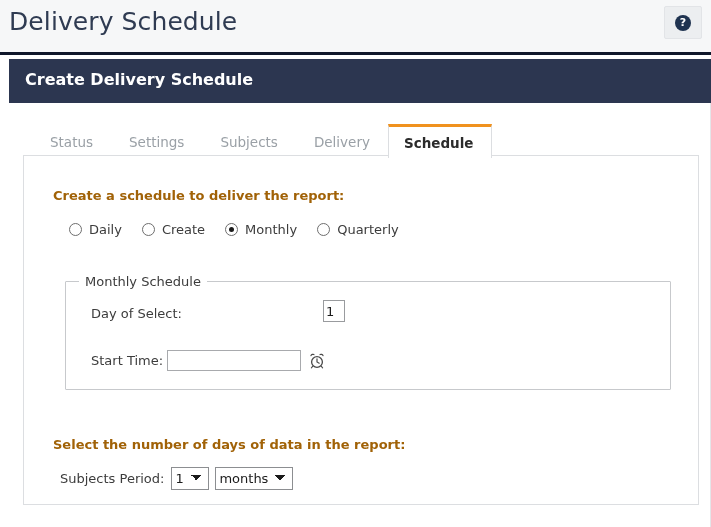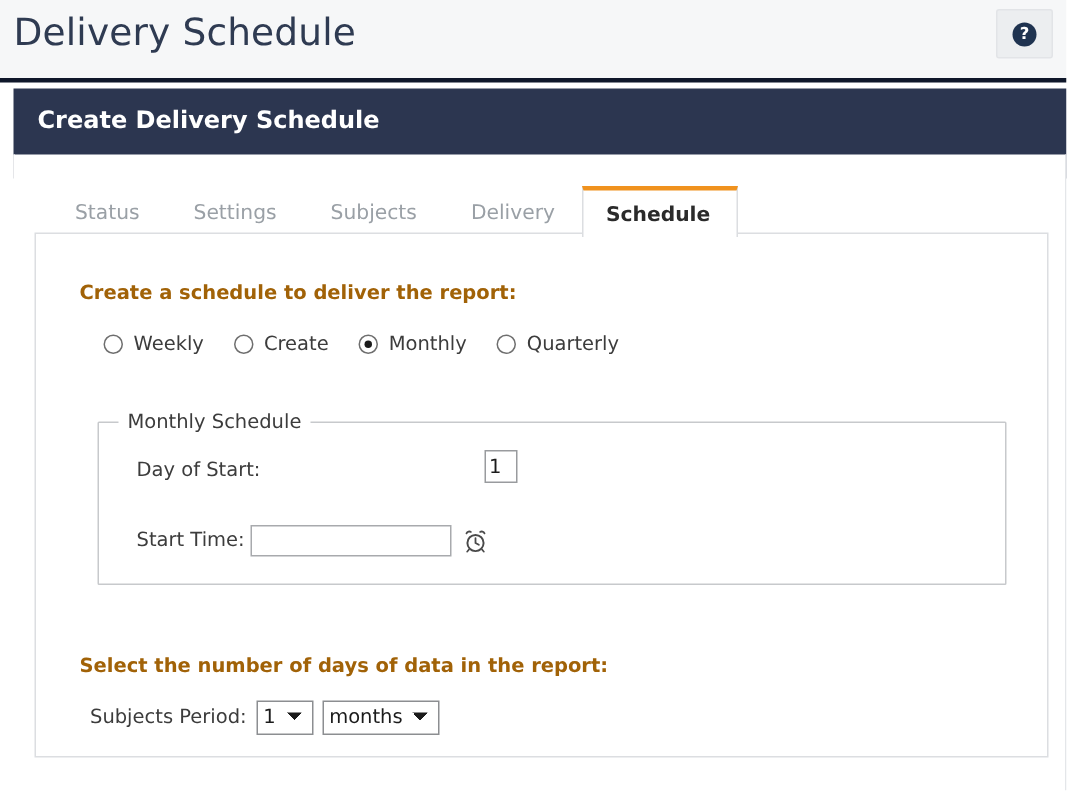--- a/index.html
+++ b/index.html
@@ -310,21 +310,21 @@
     </div>
 
     <div class="content-box">
 
       <div class="section-label lbl-create">Create a schedule to deliver the report:</div>
 
       <div class="radio-row">
 
         <label class="radio-item">
           <span class="radio-dot"></span>
-          <span class="radio-label">Weekly</span>
+          <span class="radio-label">Daily</span>
         </label>
 
         <label class="radio-item">
           <span class="radio-dot"></span>
           <span class="radio-label">Create</span>
         </label>
 
         <label class="radio-item">
           <span class="radio-dot checked"></span>
           <span class="radio-label">Monthly</span>
@@ -335,21 +335,21 @@
           <span class="radio-label">Quarterly</span>
         </label>
 
       </div>
 
       <div class="fieldset">
 
         <div class="legend">Monthly Schedule</div>
 
         <div class="fs-row row-day">
-          <span class="fld-label">Day of Start:</span>
+          <span class="fld-label">Day of Select:</span>
         </div>
 
         <input class="day-input" type="text" value="1" style="">
 
         <div class="fs-row row-time">
           <span class="fld-label">Start Time:</span>
 
           <input class="time-input" type="text" placeholder="" style="">
 
           <span class="clock-btn">

